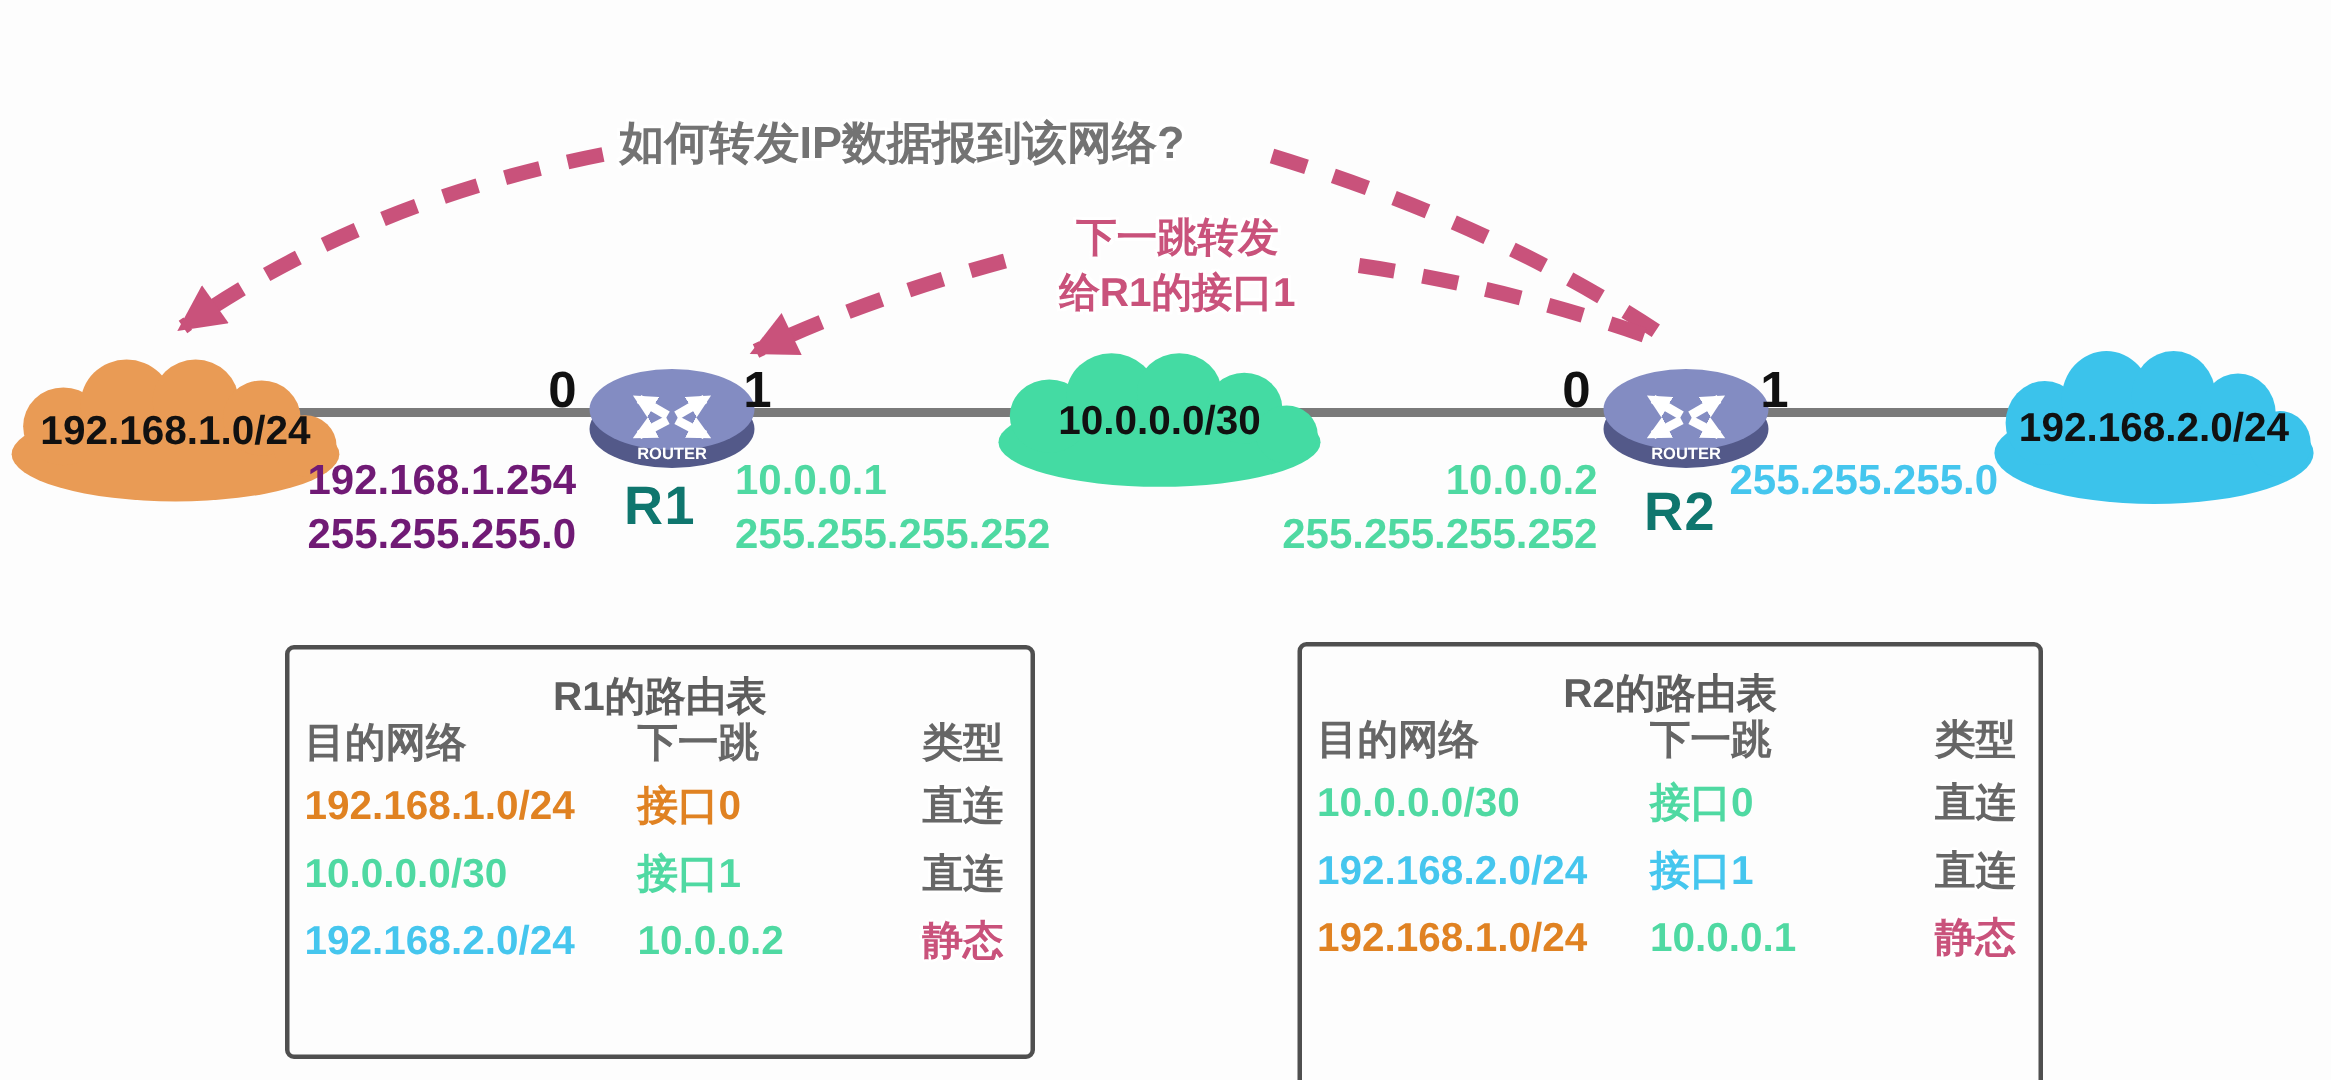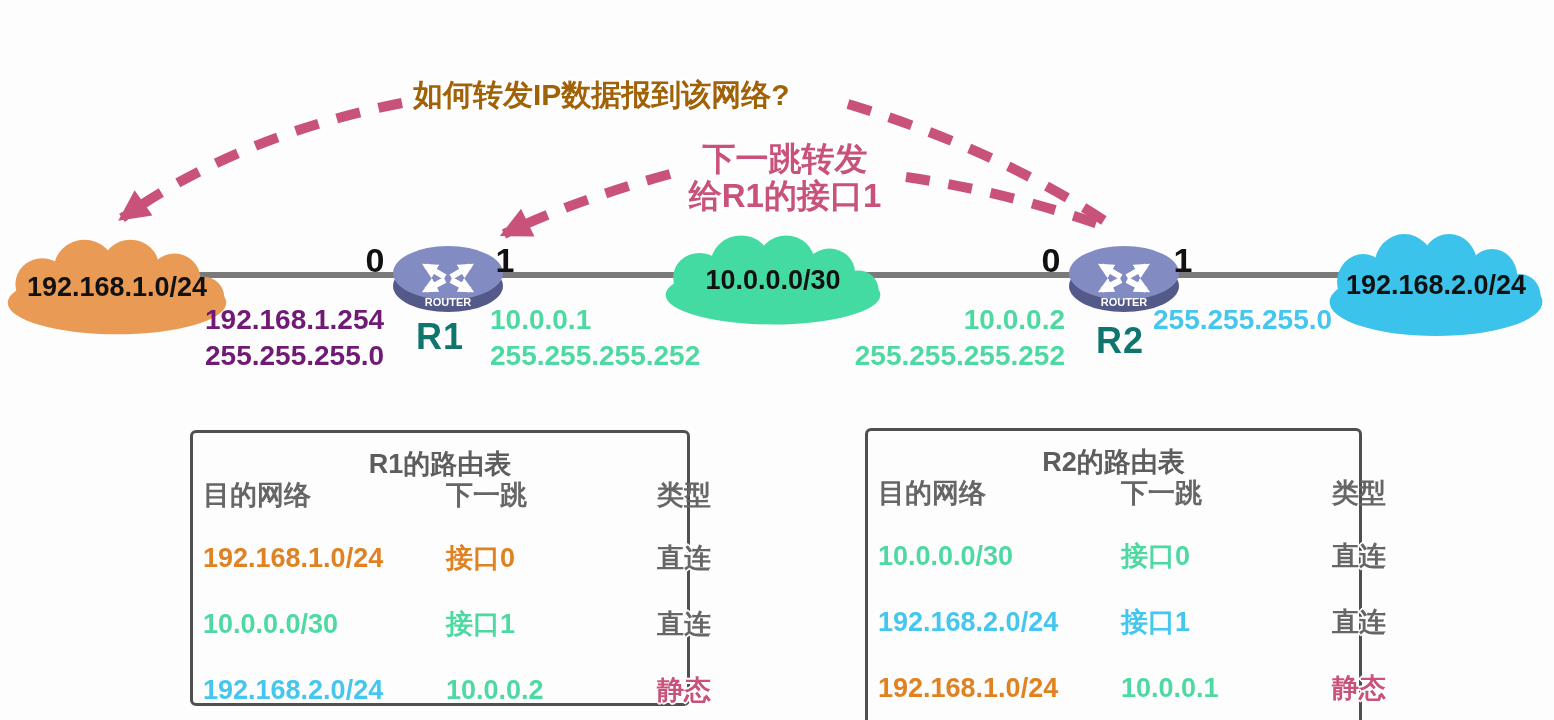--- a/index.html
+++ b/index.html
@@ -9,39 +9,39 @@
     background:#fdfdfd;
     font-family:"Liberation Sans","DejaVu Sans",sans-serif;
     font-weight:bold;
   }
   .abs{position:absolute;}
   .title{left:28px;top:14px;font-size:30px;letter-spacing:1px;}
   .ann{white-space:nowrap;
        text-shadow:2px 0 0 #fff,-2px 0 0 #fff,0 2px 0 #fff,0 -2px 0 #fff,
                    2px 2px 0 #fff,-2px -2px 0 #fff,2px -2px 0 #fff,-2px 2px 0 #fff;}
   .ann-q{left:413px;top:75px;font-size:30px;}
-  .ann-nh{left:668px;top:140px;width:234px;text-align:center;font-size:33px;line-height:37px;}
+  .ann-nh{left:668px;top:140px;width:234px;text-align:center;font-size:27px;line-height:37px;}
   .arrows{left:0;top:0;pointer-events:none;}
   .netline{left:118px;top:272px;width:1326px;height:6px;border-radius:3px;}
   .cloud{display:flex;align-items:center;justify-content:center;}
   .cloud svg{position:absolute;left:0;top:0;width:100%;height:100%;}
   .cloud-label{position:relative;font-size:27px;color:#111;}
   .cloud-1{left:2px;top:236px;width:230px;height:102px;}
   .cloud-2{left:660px;top:232px;width:226px;height:96px;}
   .cloud-3{left:1324px;top:230px;width:224px;height:110px;}
   .router{width:112px;height:76px;}
   .router svg{width:100%;height:100%;}
   .router-1{left:392px;top:239px;}
   .router-2{left:1068px;top:239px;}
   .port{font-size:34px;color:#111;text-align:center;width:26px;}
   .rname{font-size:36px;color:#0f766e;text-align:center;width:84px;letter-spacing:1px;}
   .iflabel{font-size:28px;line-height:36px;white-space:nowrap;}
   .rtable{border:3px solid #4f4f4f;border-radius:6px;background:#fdfdfd;}
   .t-title{text-align:center;font-size:27px;padding-top:13px;height:42px;color:#5d5d5d;}
-  .t-grid{display:grid;grid-template-columns:222px 190px auto;padding-left:10px;gap:21px;}
+  .t-grid{display:grid;grid-template-columns:222px 190px auto;padding-left:10px;}
   .th{font-size:27px;line-height:40px;}
   .td{font-size:27px;line-height:45px;white-space:nowrap;}
   .halo{text-shadow:2px 0 0 #fff,-2px 0 0 #fff,0 2px 0 #fff,0 -2px 0 #fff,
                     1px 1px 0 #fff,-1px -1px 0 #fff,1px -1px 0 #fff,-1px 1px 0 #fff;}
   .table-1{left:190px;top:430px;width:500px;height:276px;}
   .table-2{left:865px;top:428px;width:497px;height:356px;}
 </style>
 </head>
 <body>
 
@@ -53,21 +53,21 @@
       <marker id="ah" viewBox="0 0 10 10" refX="8.5" refY="5" markerWidth="3.4" markerHeight="3.1" orient="auto" markerUnits="strokeWidth">
         <path d="M0 0 L10 5 L0 10 Z" fill="#c9527b"></path>
       </marker>
     </defs>
     <path d="M848 104 Q1005 152 1118 230" fill="none" stroke-width="10" stroke-dasharray="24 19" stroke="#c9527b"></path>
     <path d="M402 103 Q240 135 122 218" fill="none" stroke-width="10" stroke-dasharray="24 19" marker-end="url(#ah)" stroke="#c9527b"></path>
     <path d="M906 177 Q1010 192 1112 229" fill="none" stroke-width="10" stroke-dasharray="24 19" stroke="#c9527b"></path>
     <path d="M670 174 Q575 200 504 234" fill="none" stroke-width="10" stroke-dasharray="24 19" marker-end="url(#ah)" stroke="#c9527b"></path>
   </svg>
 
-  <div class="abs ann ann-q" style="color: #a16207;">如何转发IP数据报到该网络?</div>
+  <div class="abs ann ann-q" style="color: #737373;">如何转发IP数据报到该网络?</div>
   <div class="abs ann ann-nh" style="color: rgb(201, 82, 123);">
     <div>下一跳转发</div>
     <div>给R1的接口1</div>
   </div>
 
   <div class="abs netline" style="background: rgb(122, 122, 122);"></div>
 
   <div class="abs cloud cloud-1">
     <svg viewBox="0 0 240 110" preserveAspectRatio="none">
       <g fill="#e99b55">

